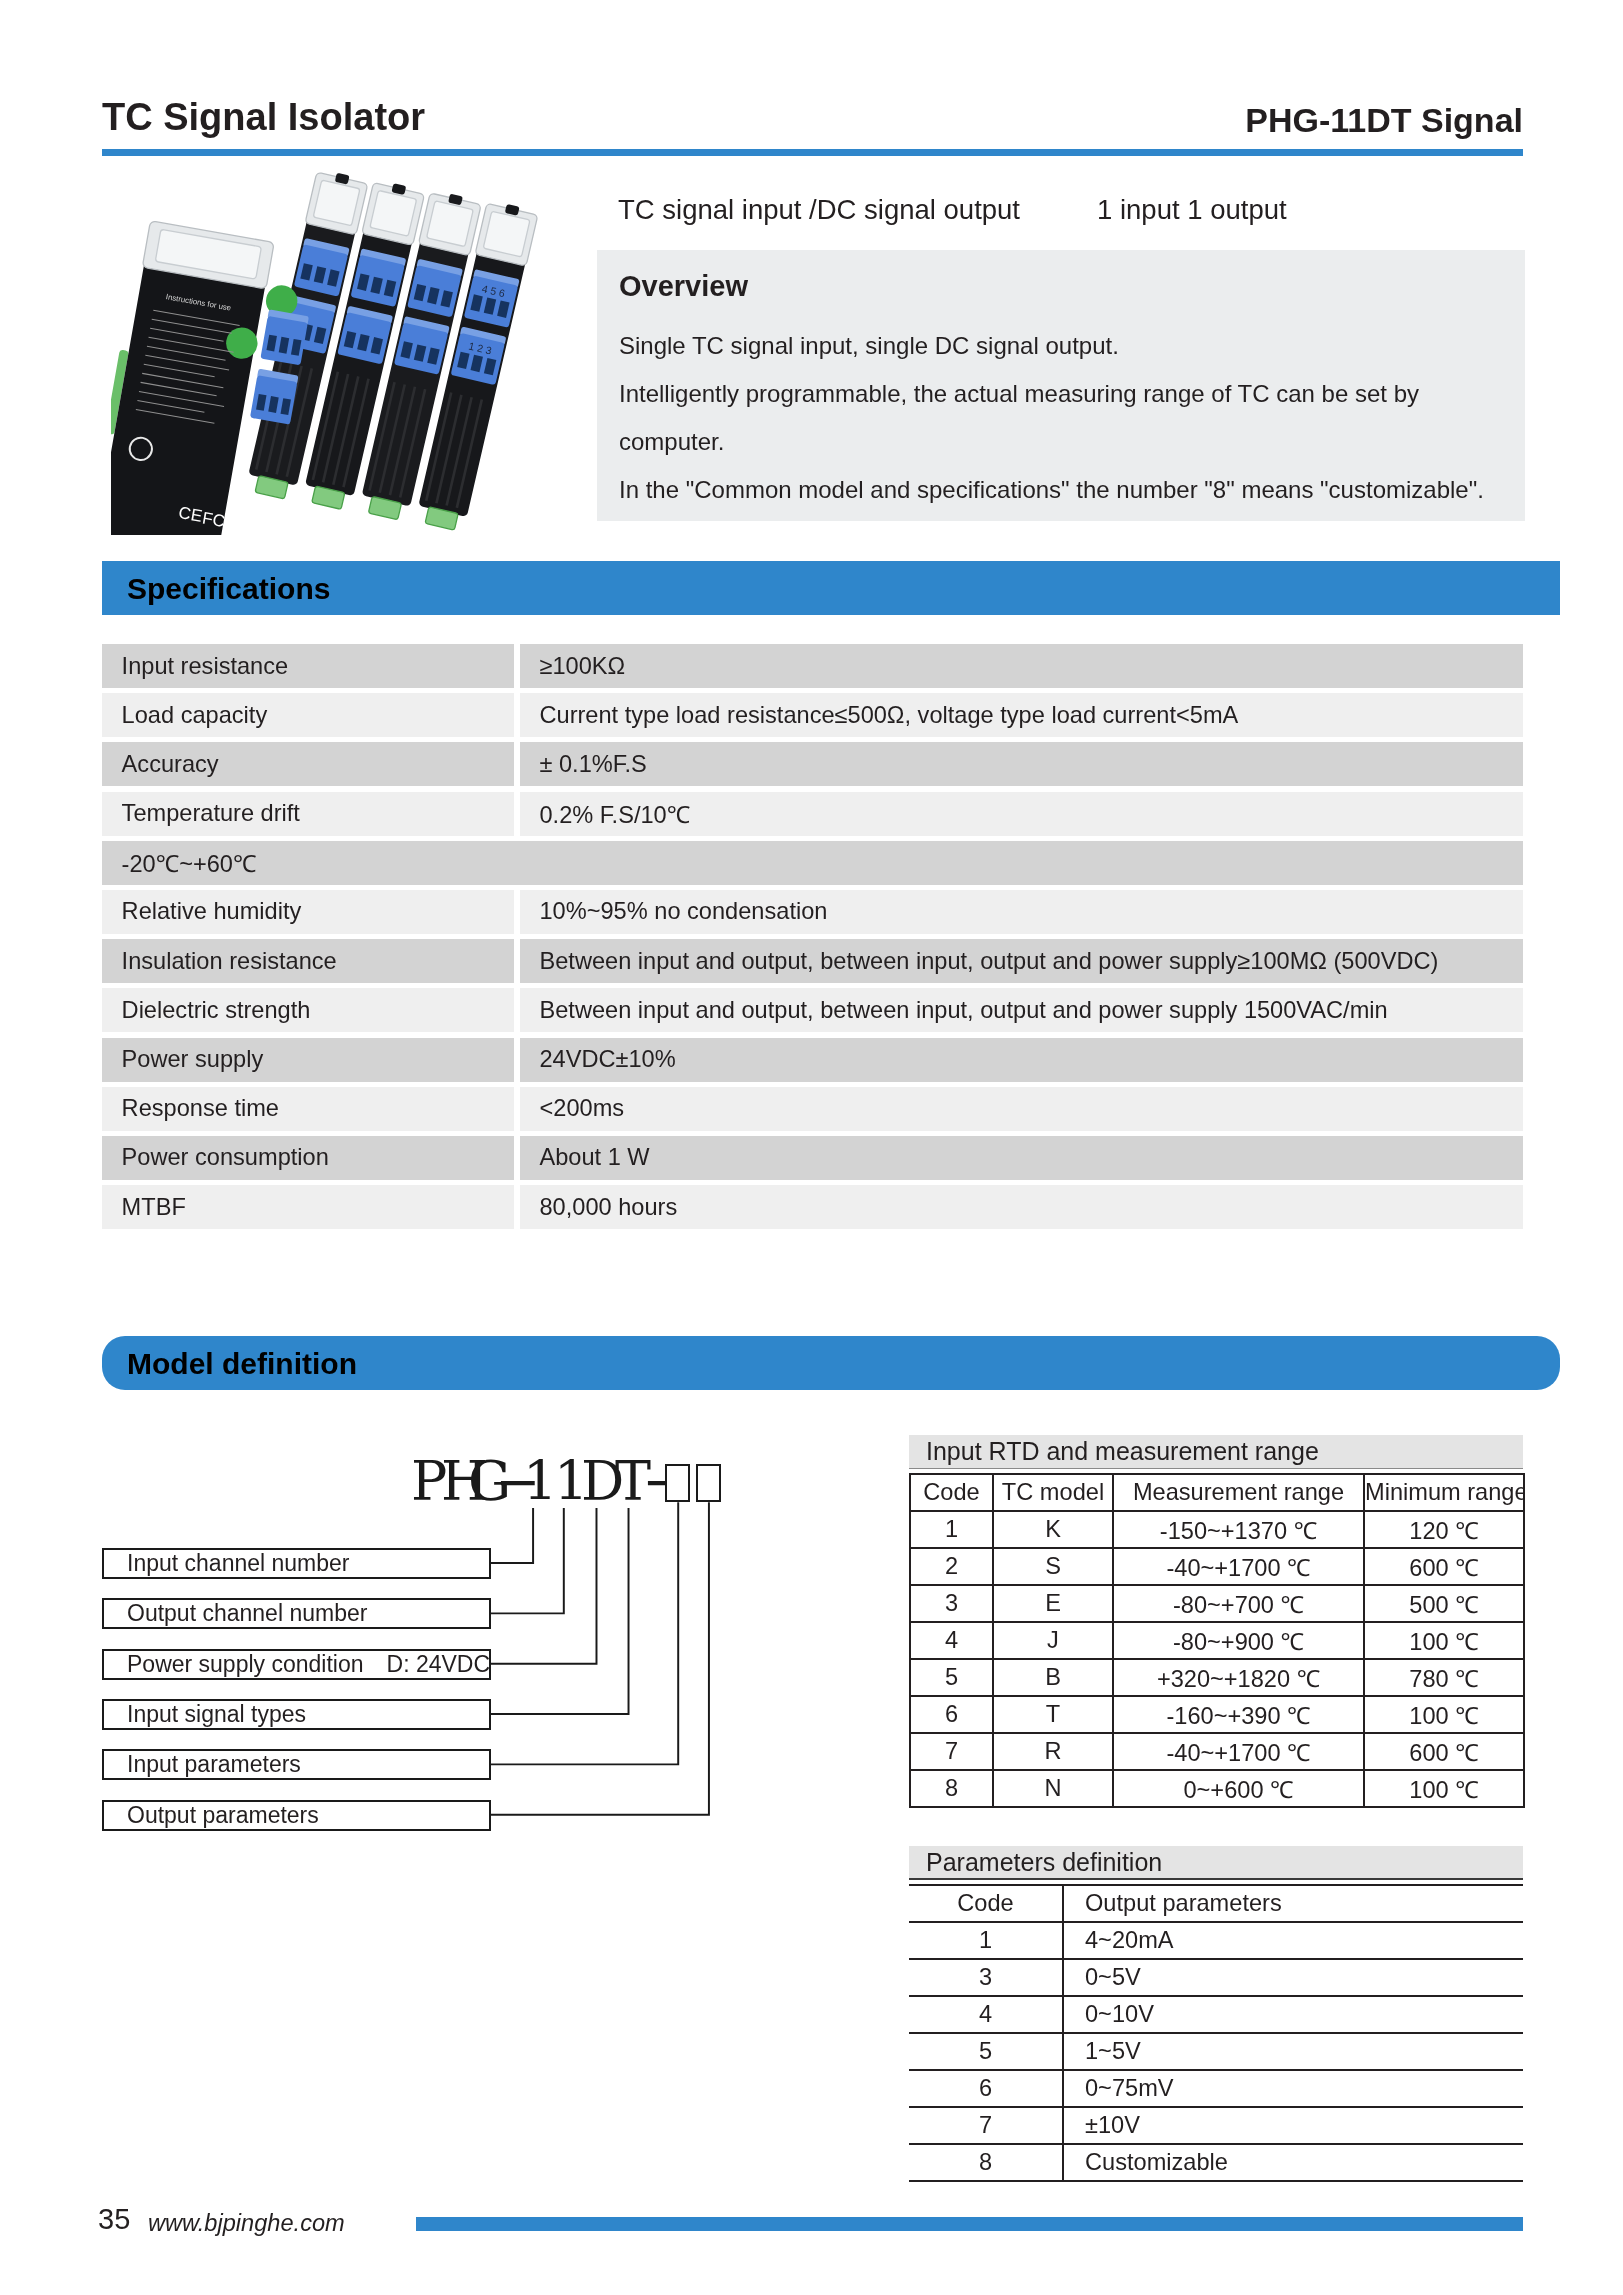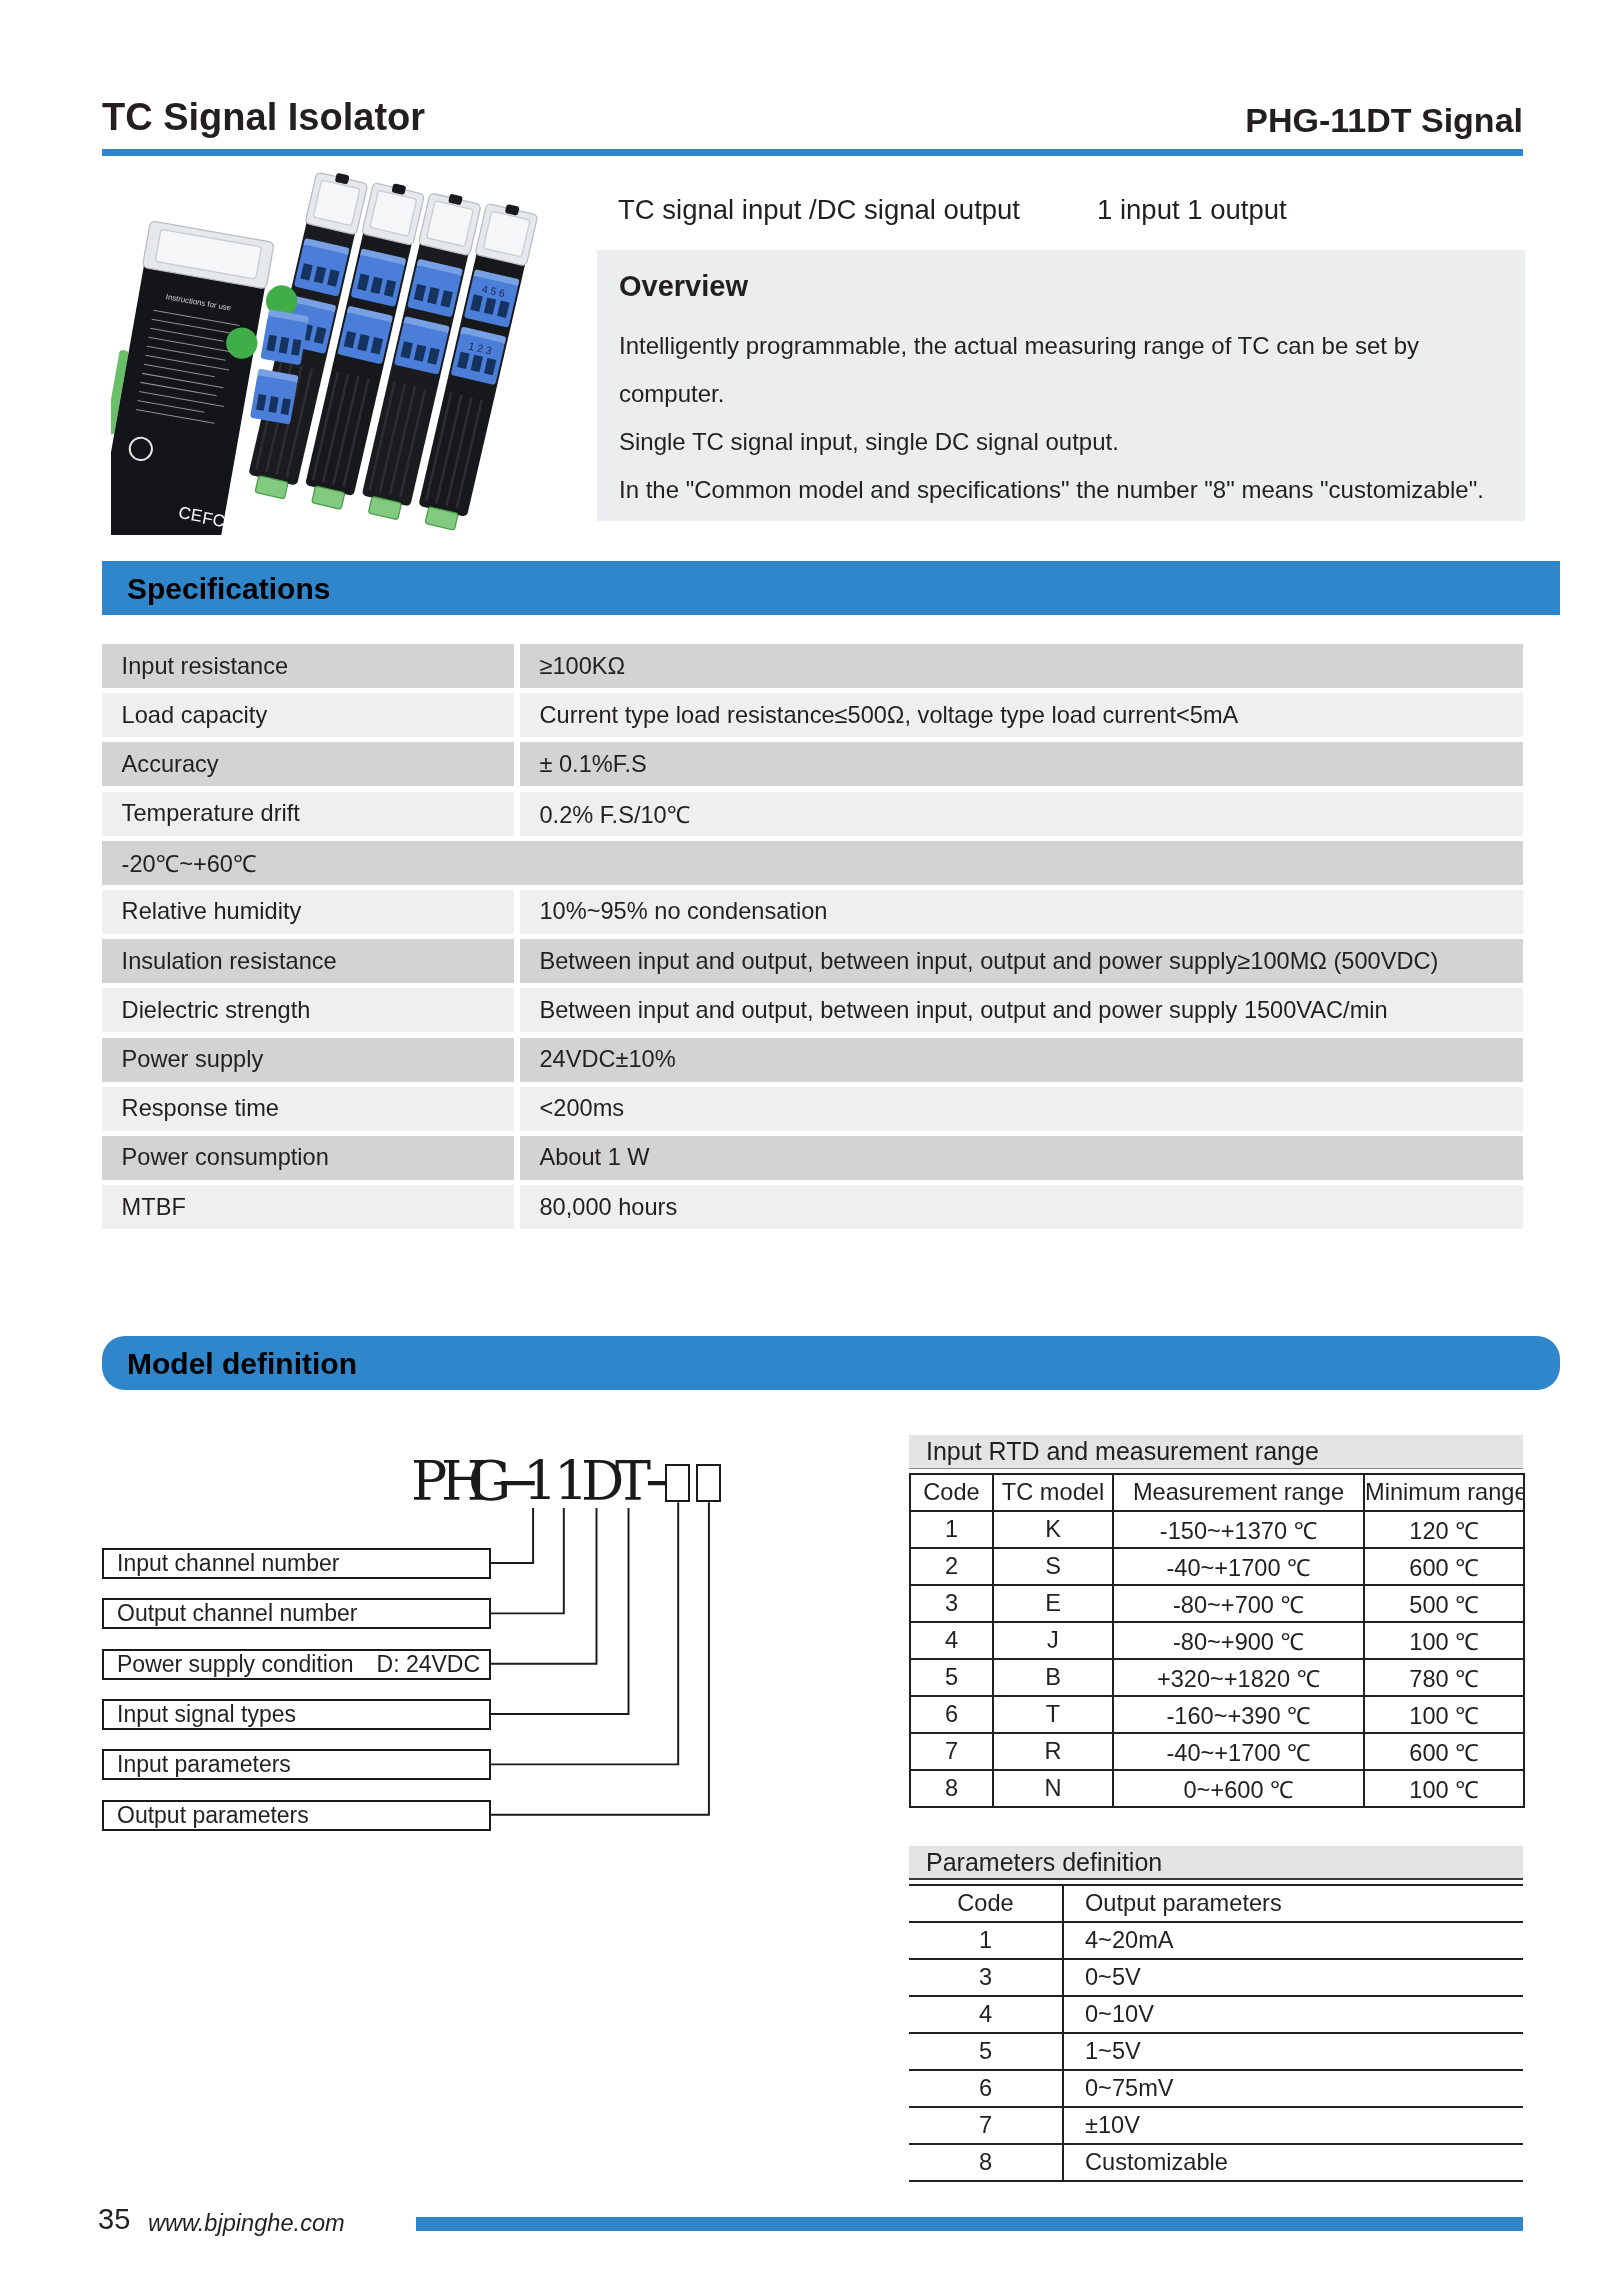--- a/index.html
+++ b/index.html
@@ -46,21 +46,21 @@
   .model-char {
     position:absolute; top:1455px; font-family:"DejaVu Serif", serif;
     font-size:54px; line-height:1; color:#1a1a1a;
   }
   .model-box { position:absolute; top:1464px; width:25px; height:38px;
     border:2.6px solid #1a1a1a; box-sizing:border-box; background:#fff; }
   .connector-svg { left:101px; top:1498px; width:621px; height:334px; }
   .def-box {
     position:absolute; left:102px; width:389px; height:31px;
     border:2px solid #1a1a1a; background:#ffffff; box-sizing:border-box;
-    display:flex; align-items:center; padding-left:13px; font-size:23px; white-space:nowrap;
+    display:flex; align-items:center; padding-left:23px; font-size:23px; white-space:nowrap;
   }
   .def-note { margin-left:23px; }
 
   
   .side-table-title {
     position:absolute; left:909px; width:614px; height:34px; background:#e4e4e4;
     font-size:25px; display:flex; align-items:center; padding-left:17px;
     box-sizing:border-box;
   }
   #rtd-title   { top:1435px; border-bottom:1.3px solid #8a8a8a; }
@@ -228,22 +228,22 @@
       <rect x="22" y="486" width="24" height="14" rx="3" fill="#2f9e3c"></rect>
     </g>
   </svg>
 
   <div class="abs intro-heading">
     <span>TC signal input /DC signal output</span><span class="gap"></span><span>1 input 1 output</span>
   </div>
 
   <div class="abs overview-panel">
     <div class="overview-title">Overview</div>
+    <p>Single TC signal input, single DC signal output.</p>
     <p>Intelligently programmable, the actual measuring range of TC can be set by computer.</p>
-    <p>Single TC signal input, single DC signal output.</p>
     <p>In the "Common model and specifications" the number "8" means "customizable".</p>
   </div>
 
   <div id="spec-bar" class="abs section-bar">Specifications</div>
 
   <div class="abs spec-table">
     <div class="spec-row dark">
         <div class="cell cell-label">Input resistance</div>
         <div class="cell cell-value">≥100KΩ</div>
       </div>

